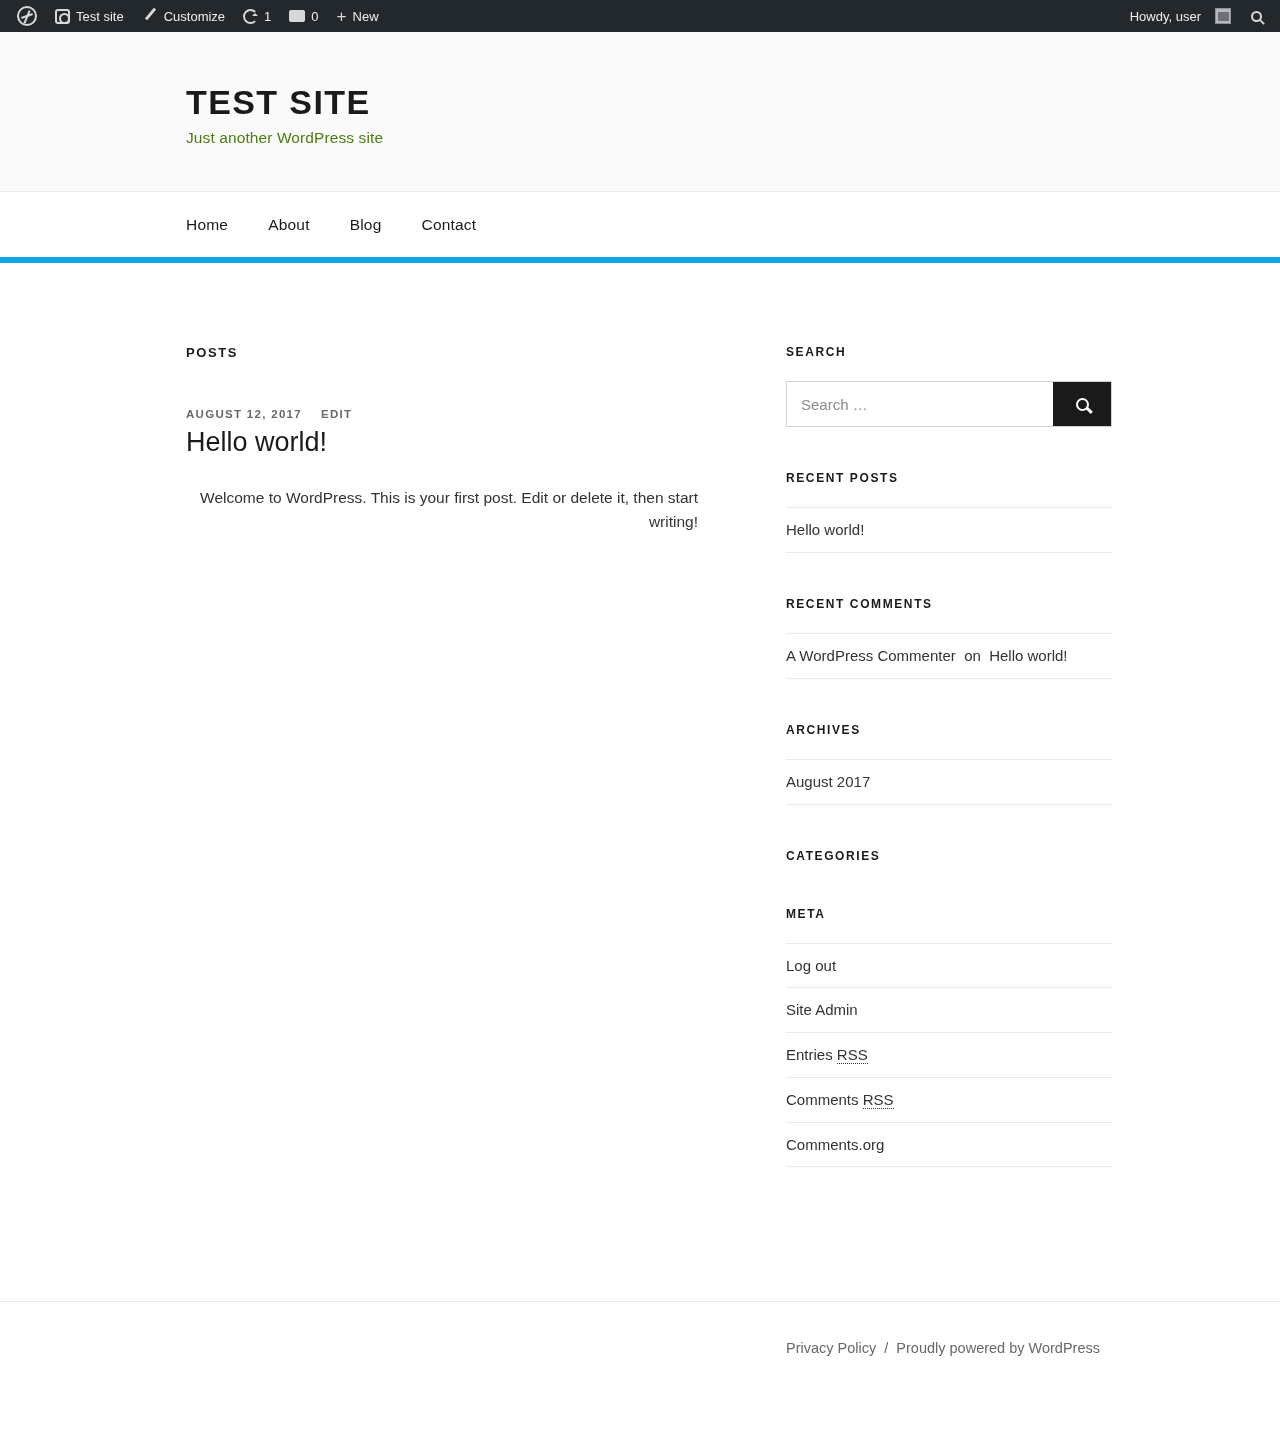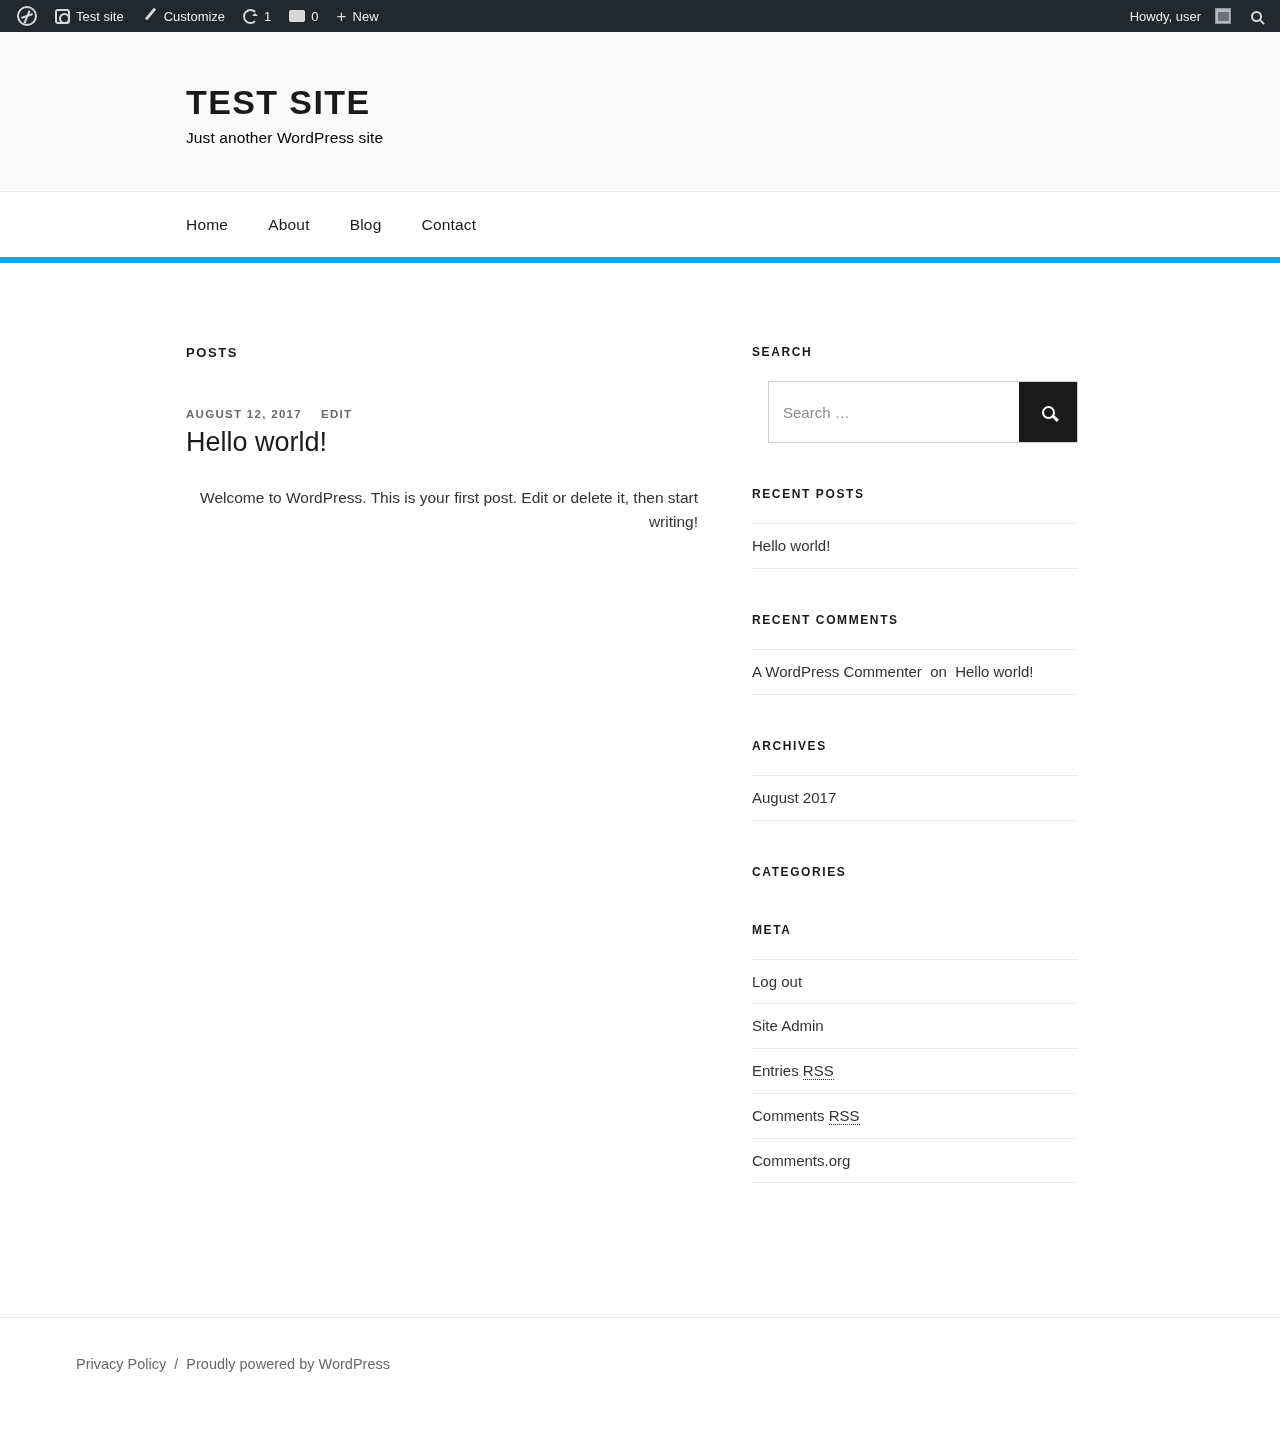--- a/index.html
+++ b/index.html
@@ -145,21 +145,21 @@
     font-size: 34px;
     font-weight: 700;
     letter-spacing: 1.4px;
     color: #1a1a1a;
     margin: 0 0 8px 0;
     text-transform: uppercase;
     line-height: 1.1;
   }
   #site-description {
     font-size: 15.5px;
-    color: #000000;
+    color: #4d7c0f;
     margin: 0;
     letter-spacing: 0.1px;
   }
 
   
   #site-nav {
     border-bottom: 6px solid #0ea5e9;
     background: #ffffff;
   }
   #site-nav ul {
@@ -178,21 +178,21 @@
     text-decoration: none;
     letter-spacing: 0.2px;
   }
   #site-nav li:first-child a { padding-left: 0; }
 
   
   #content {
     display: flex;
     padding-top: 82px;
     padding-bottom: 90px;
-    gap: 54px;
+    gap: 88px;
   }
   #primary { width: 512px; flex: 0 0 512px; }
   #secondary { width: 326px; flex: 0 0 326px; }
 
   .section-heading {
     font-size: 13px;
     font-weight: 700;
     letter-spacing: 1.6px;
     text-transform: uppercase;
     color: #1a1a1a;
@@ -228,23 +228,22 @@
     font-size: 12px;
     font-weight: 700;
     letter-spacing: 1.6px;
     text-transform: uppercase;
     color: #1a1a1a;
     margin: 0 0 22px 0;
   }
   .search-form {
     display: flex;
     border: 1px solid #d1d1d1;
-    height: 62px;
+    height: 46px;
     background: #fff;
-    margin-left: 16px;
   }
   .search-form input[type=search] {
     flex: 1;
     border: 0;
     outline: none;
     padding: 0 14px;
     font-size: 15px;
     font-family: "Liberation Sans", sans-serif;
     color: #686868;
     background: transparent;
@@ -287,21 +286,21 @@
     color: #333333;
     text-decoration: none;
   }
   .widget ul li abbr { text-decoration: none; border-bottom: 1px dotted #333; }
 
   
   #site-footer {
     border-top: 1px solid #eaeaea;
     padding: 38px 0 40px 0;
   }
-  #site-footer .wrap { padding-left: 76px; }
+  #site-footer .wrap { padding-left: 76px; text-align: right; }
   .footer-text {
     font-size: 14.5px;
     color: #686868;
   }
   .footer-text a { color: #686868; text-decoration: none; }
   .footer-sep { padding: 0 4px; }
 </style>
 </head>
 <body>
 

